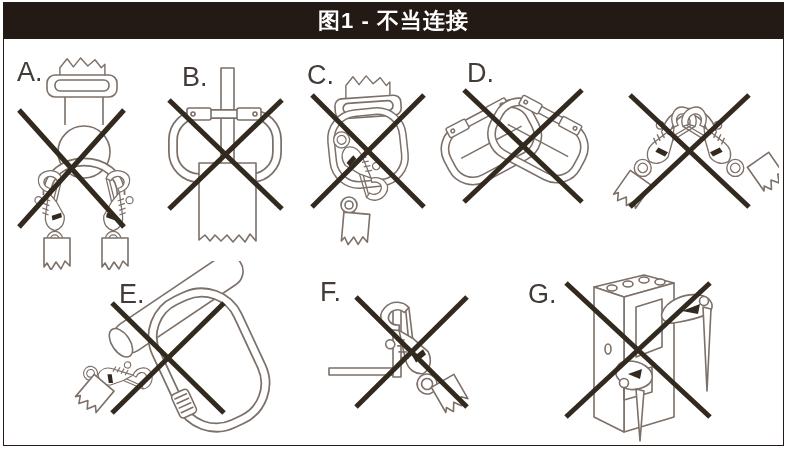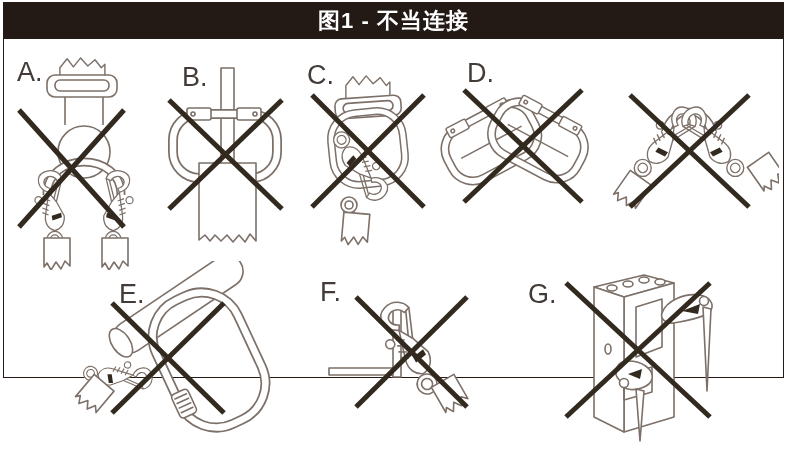--- a/index.html
+++ b/index.html
@@ -1,20 +1,20 @@
 <!DOCTYPE html>
 <html style="--hdr: #231a16; --art: #7c7068; --x: #32291f; --bg: #ffffff;"><head>
 <meta charset="utf-8">
 <style>
   :root{
     --art:#7c7068; --x:#32291f; --hdr:#231a16; --bg:#ffffff; --txt:#433b37;
   }
   html,body{margin:0;padding:0;background:#fff;}
   body{width:790px;height:469px;position:relative;font-family:"Liberation Sans",sans-serif;}
-  .frame{position:absolute;left:3px;top:2px;width:781px;height:376px;
+  .frame{position:absolute;left:3px;top:2px;width:781px;height:444px;
          border:1.5px solid var(--hdr);background:var(--bg);box-sizing:border-box;text-align:right;}
   .header{height:36px;background:var(--hdr);display:flex;align-items:center;justify-content:center;}
   .header .title{color:#fff;font-size:22px;font-weight:bold;letter-spacing:1px;line-height:36px;}
   .content{position:relative;width:100%;height:413px;overflow:hidden;}
   .panel{position:absolute;}
   .plabel{position:absolute;font-size:27px;color:var(--txt);font-weight:500;
           font-family:"Liberation Sans",sans-serif;user-select:none;}
   svg .art{stroke:var(--art);fill:none;stroke-width:1.6px;stroke-linejoin:round;}
   svg .artf{stroke:var(--art);fill:#fff;stroke-width:1.6px;stroke-linejoin:round;}
   svg .dblA{stroke:var(--art);fill:none;}

